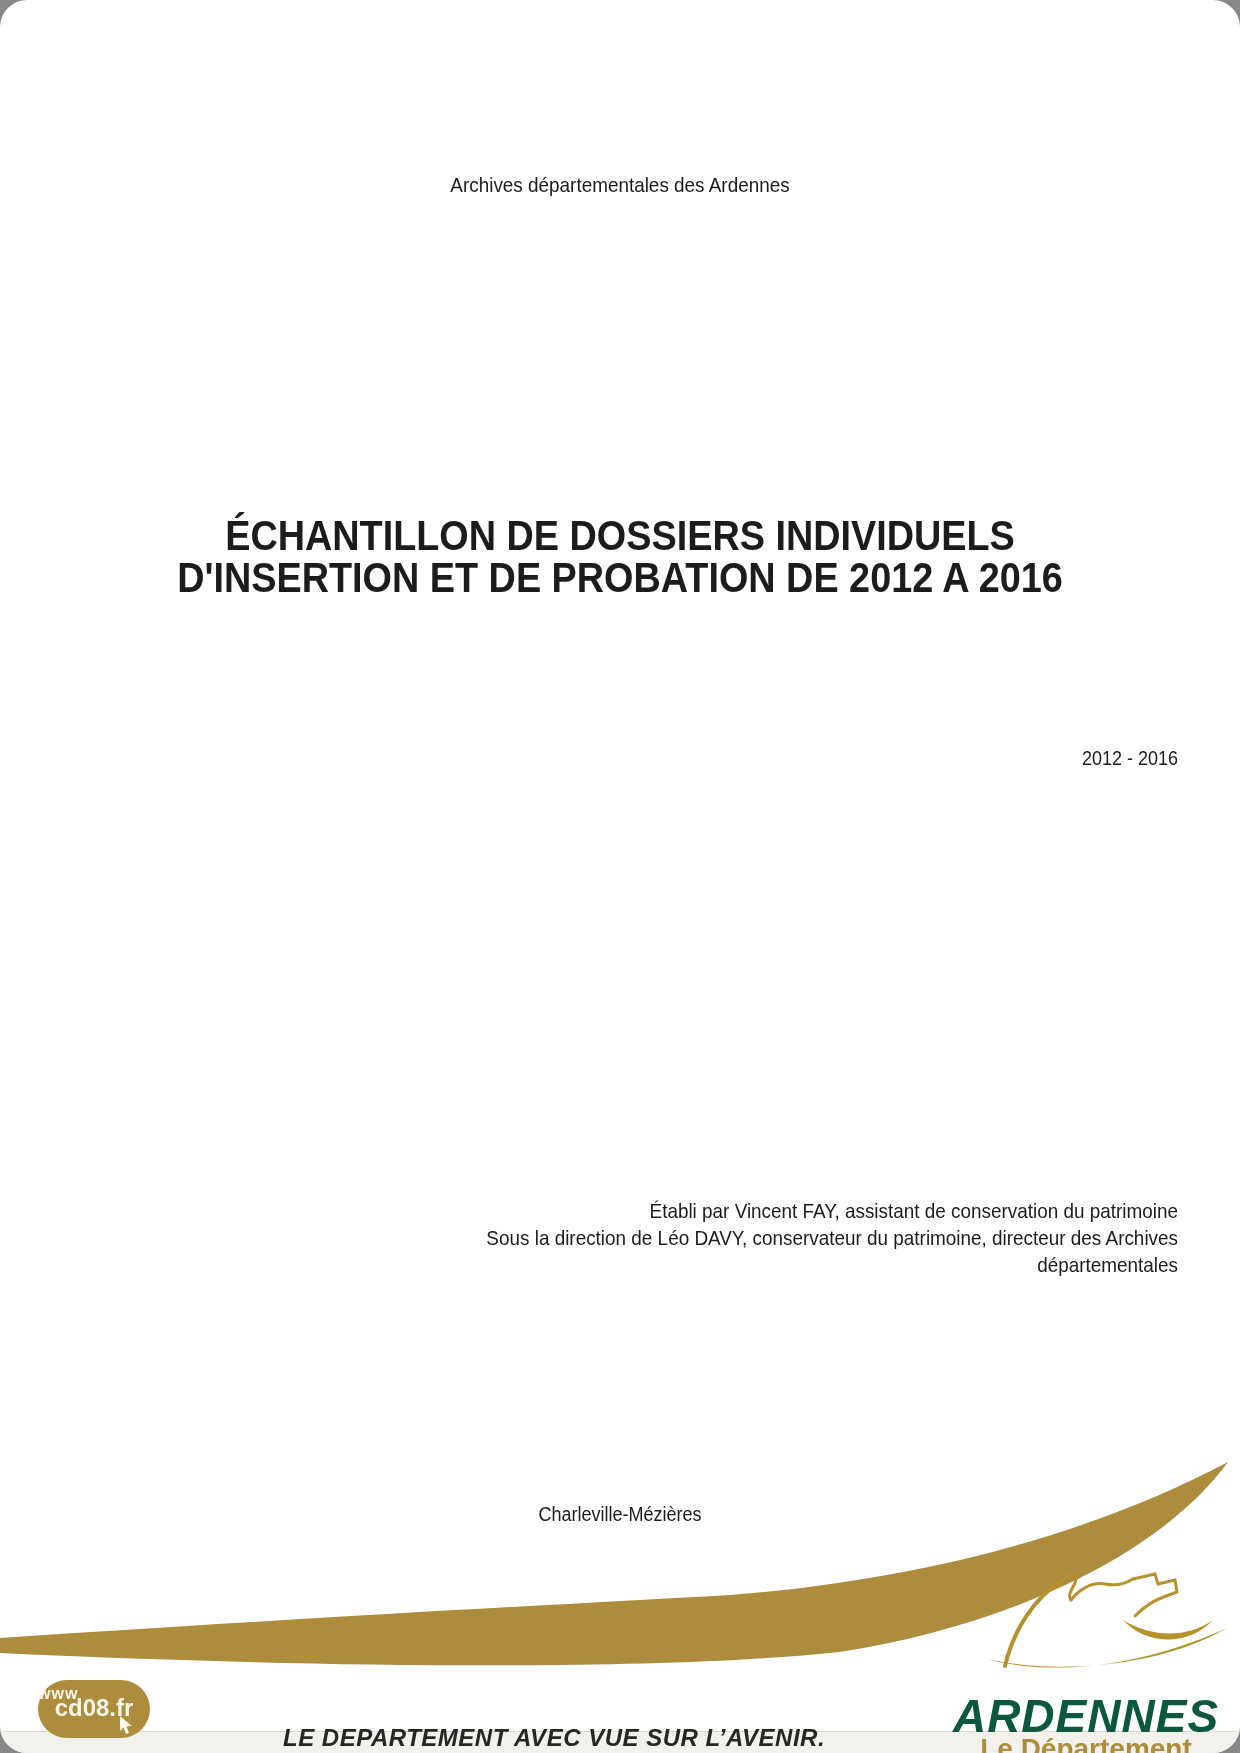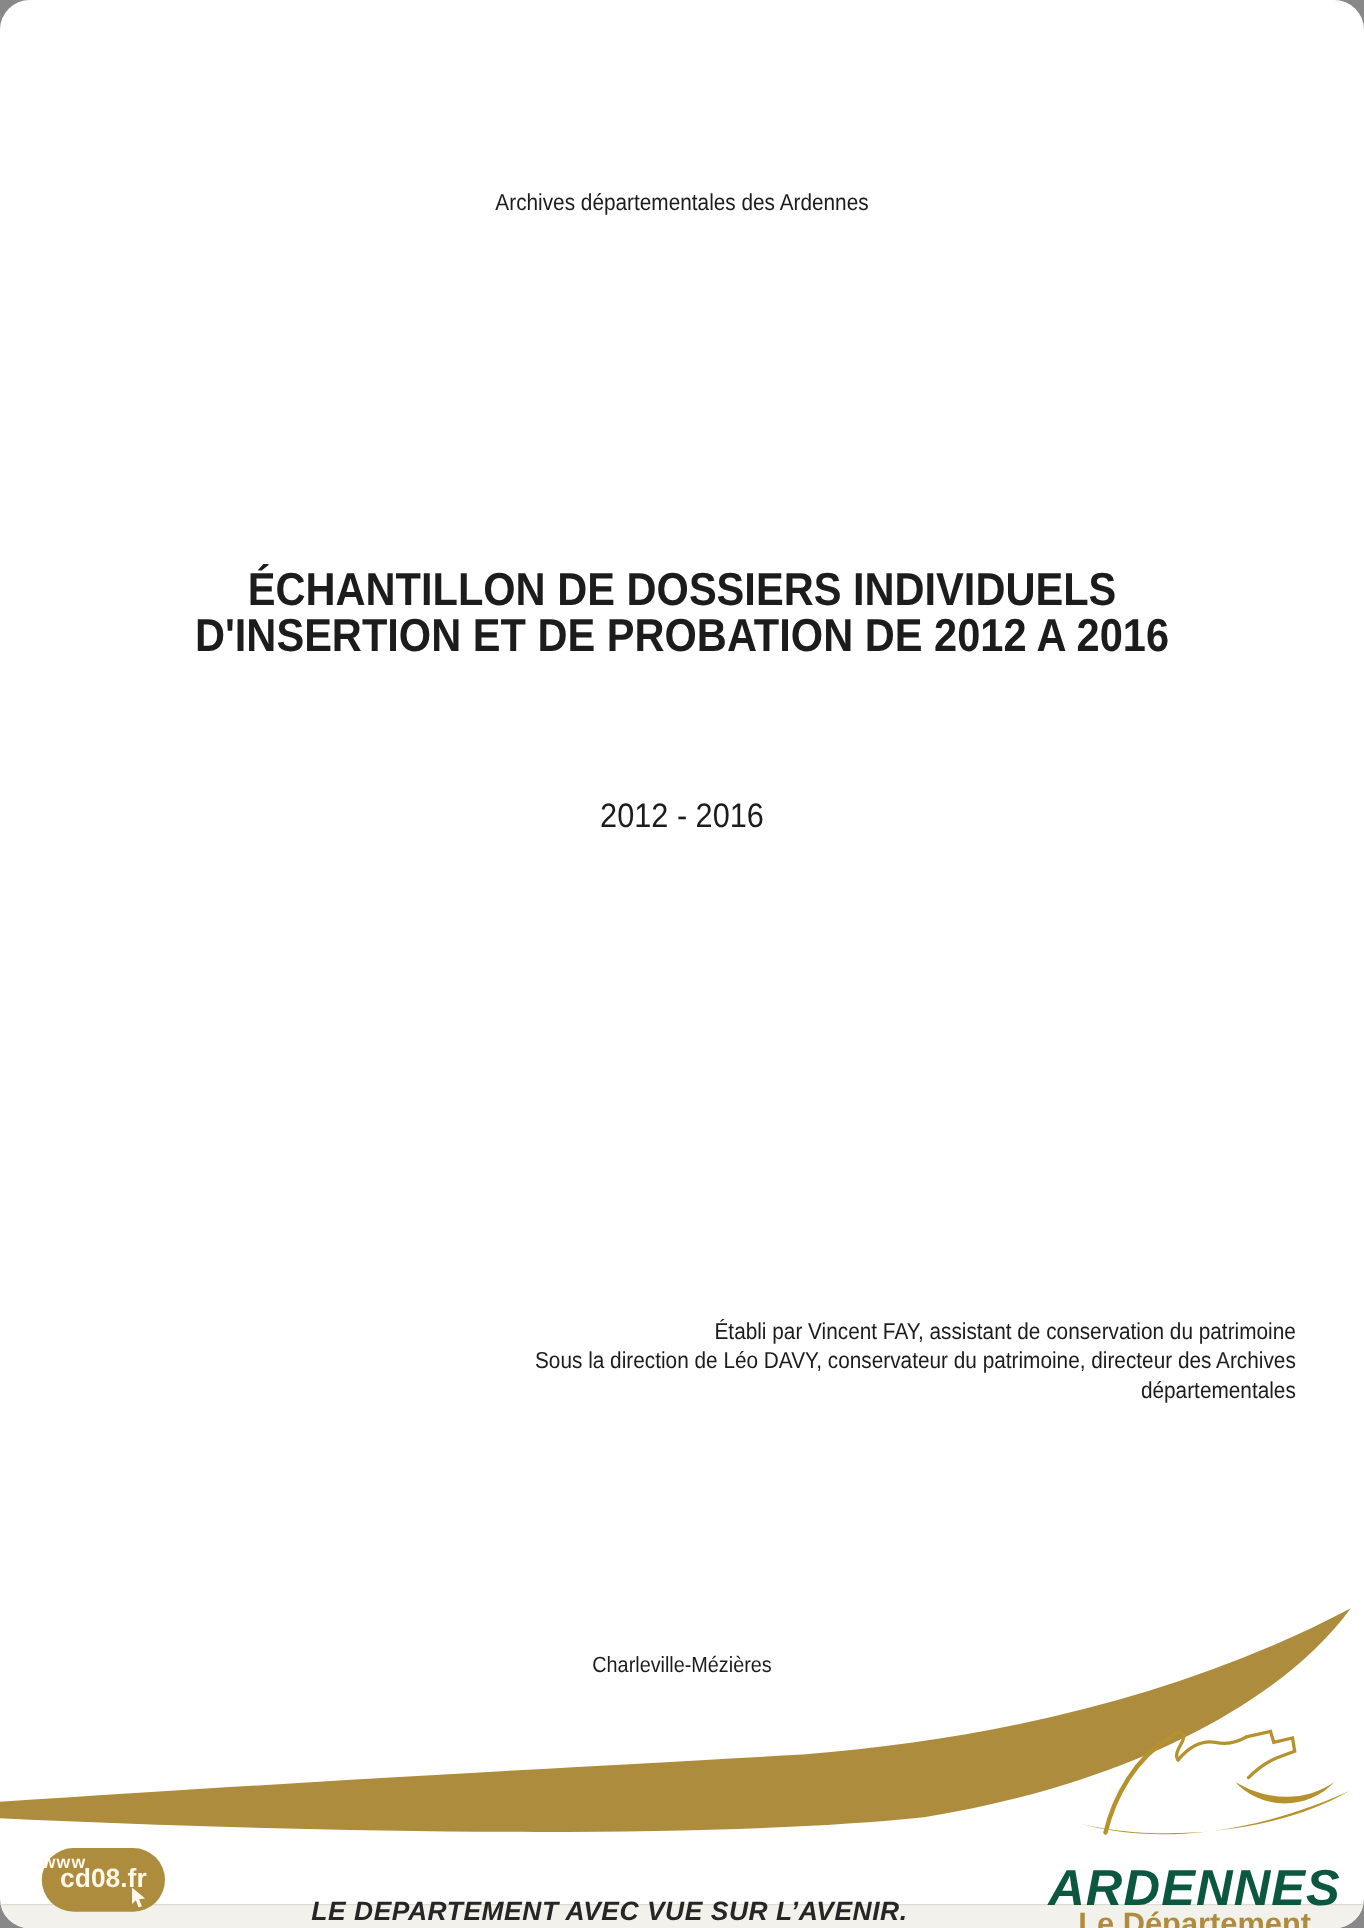--- a/index.html
+++ b/index.html
@@ -16,21 +16,21 @@
     overflow:hidden;
     font-family:"Liberation Sans", sans-serif;
     color:var(--ink);
     border-radius:27px;
   }
   .center-line{position:absolute;left:0;width:100%;text-align:center;}
   .narrow{display:block;transform:scaleX(0.9);transform-origin:50% 50%;}
 
   .institution{top:172px;font-size:21px;line-height:26px;}
   .main-title{top:515px;font-size:42px;line-height:42px;font-weight:700;letter-spacing:0px;}
-  .date-range{top:723px;font-size:31px;line-height:38px;}
+  .date-range{top:739px;font-size:20px;line-height:38px;text-align:right;}
   .cote{top:781px;font-size:31px;line-height:38px;}
   .credits{top:1197px;font-size:21px;line-height:27px;text-align:right;}
   .place{top:1502px;font-size:20px;line-height:24px;}
   .year{top:1548px;font-size:20px;line-height:24px;}
 
   .swoosh-main{position:absolute;left:0;top:1440px;width:1240px;height:250px;}
   .bottom-strip{
     position:absolute;left:0;top:1731px;width:100%;height:22px;
     background:#f3f1ec;border-top:1px solid #ddd9d0;
   }

